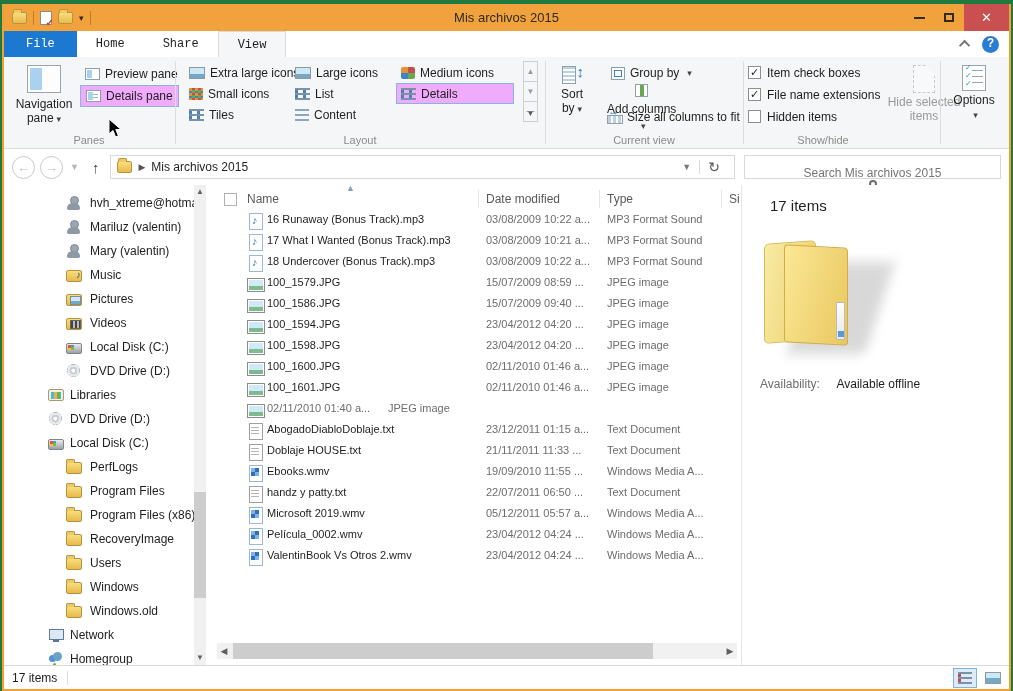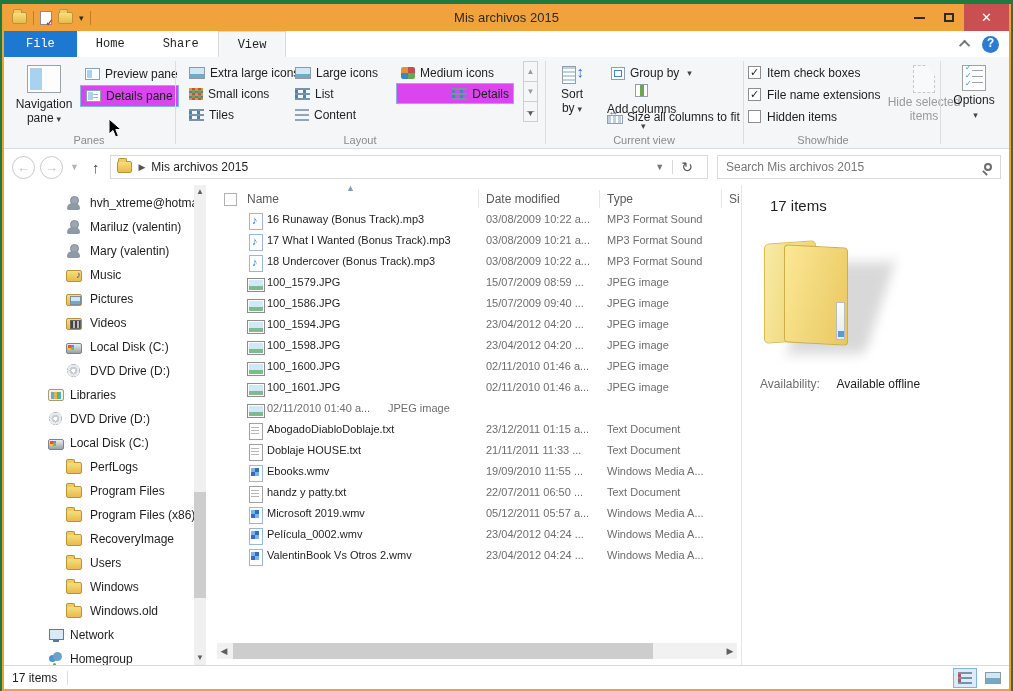--- a/index.html
+++ b/index.html
@@ -42,21 +42,21 @@
 
   
   .ribbon { height:92px; background:#f5f6f7; border-bottom:1px solid #dadbdc; position:relative; font-size:12px; }
   .rgroup { position:absolute; top:0; bottom:0; }
   .rg-label { position:absolute; bottom:2px; left:0; right:0; text-align:center; color:#8a8a8a; font-size:11px; }
   .rg-sep { position:absolute; top:4px; bottom:4px; width:1px; background:#dcddde; }
   .bigbtn { display:flex; flex-direction:column; align-items:center; justify-content:flex-start;
     padding-top:6px; width:76px; height:72px; text-align:center; line-height:14px; }
   .drop::after { content:"▾"; font-size:9px; color:#444; margin-left:3px; }
   .smallbtn { display:flex; align-items:center; gap:5px; height:22px; padding:0 5px; white-space:nowrap; }
-  .sel { background:#d946ef; border:1px solid #84b6de;justify-content:flex-end; }
+  .sel { background:#f0abfc; border:1px solid #84b6de; }
 
   .ri-navpane { width:34px; height:28px; border:1px solid #9aa3ab; background:#fdfdfd; position:relative; margin-bottom:4px; }
   .ri-navpane::before { content:""; position:absolute; left:2px; top:2px; bottom:2px; width:12px; background:#a9d2f1; }
   .ri-pane { width:15px; height:12px; border:1px solid #8fa0ad; background:#fff; position:relative; flex:none; }
   .ri-pane::before { content:""; position:absolute; left:1px; top:1px; bottom:1px; width:5px; background:#a9d2f1; }
   .ri-pane-r::after { content:""; position:absolute; right:2px; top:3px; width:5px; height:6px;
     background:repeating-linear-gradient(#9db7cc 0 1px, transparent 1px 3px); }
 
   .gallery { position:absolute; left:8px; top:5px; display:grid; grid-auto-flow:column;
     grid-template-rows:repeat(3,21px); grid-template-columns:106px 106px 118px; }
@@ -112,22 +112,22 @@
   .navcirc { width:23px; height:23px; border-radius:50%; border:1px solid #c9c9c9; color:#c0c0c0;
     display:flex; align-items:center; justify-content:center; font-size:13px; }
   .addr-drop { color:#b5b5b5; font-size:9px; margin:0 2px; }
   .up-arrow { color:#4a4a4a; font-size:15px; margin:0 6px; }
   .crumbbox { flex:1; height:24px; border:1px solid #d9d9d9; display:flex; align-items:center; padding:0 6px; gap:6px; }
   .crumb-sep { color:#555; font-size:9px; }
   .crumb-text { font-size:12px; }
   .crumb-right { margin-left:auto; display:flex; align-items:center; }
   .crumb-chev { color:#777; font-size:9px; padding:0 8px; }
   .refresh { border-left:1px solid #d9d9d9; padding:0 8px; color:#555; font-size:14px; line-height:1; }
-  .searchbox { width:284px; height:24px; border:1px solid #d9d9d9; display:flex; align-items:center;
-    padding:10px 8px; margin-left:4px; }
+  .searchbox { width:257px; height:24px; border:1px solid #d9d9d9; display:flex; align-items:center;
+    padding:10px 8px; margin-left:4px;flex-direction:column; }
   .search-ph { color:#767676; font-size:12px; flex:1; }
   .mag { width:8px; height:8px; border:2px solid #6d6d6d; border-radius:50%; position:relative; flex:none; }
   .mag::after { content:""; position:absolute; left:-4px; top:7px; width:6px; height:2px; background:#6d6d6d;
     transform:rotate(45deg); }
 
   
   .main { position:absolute; top:181px; bottom:24px; left:0; right:0; background:#fff; }
 
   
   .navpane { position:absolute; left:0; top:0; bottom:0; width:208px; overflow:hidden; }

